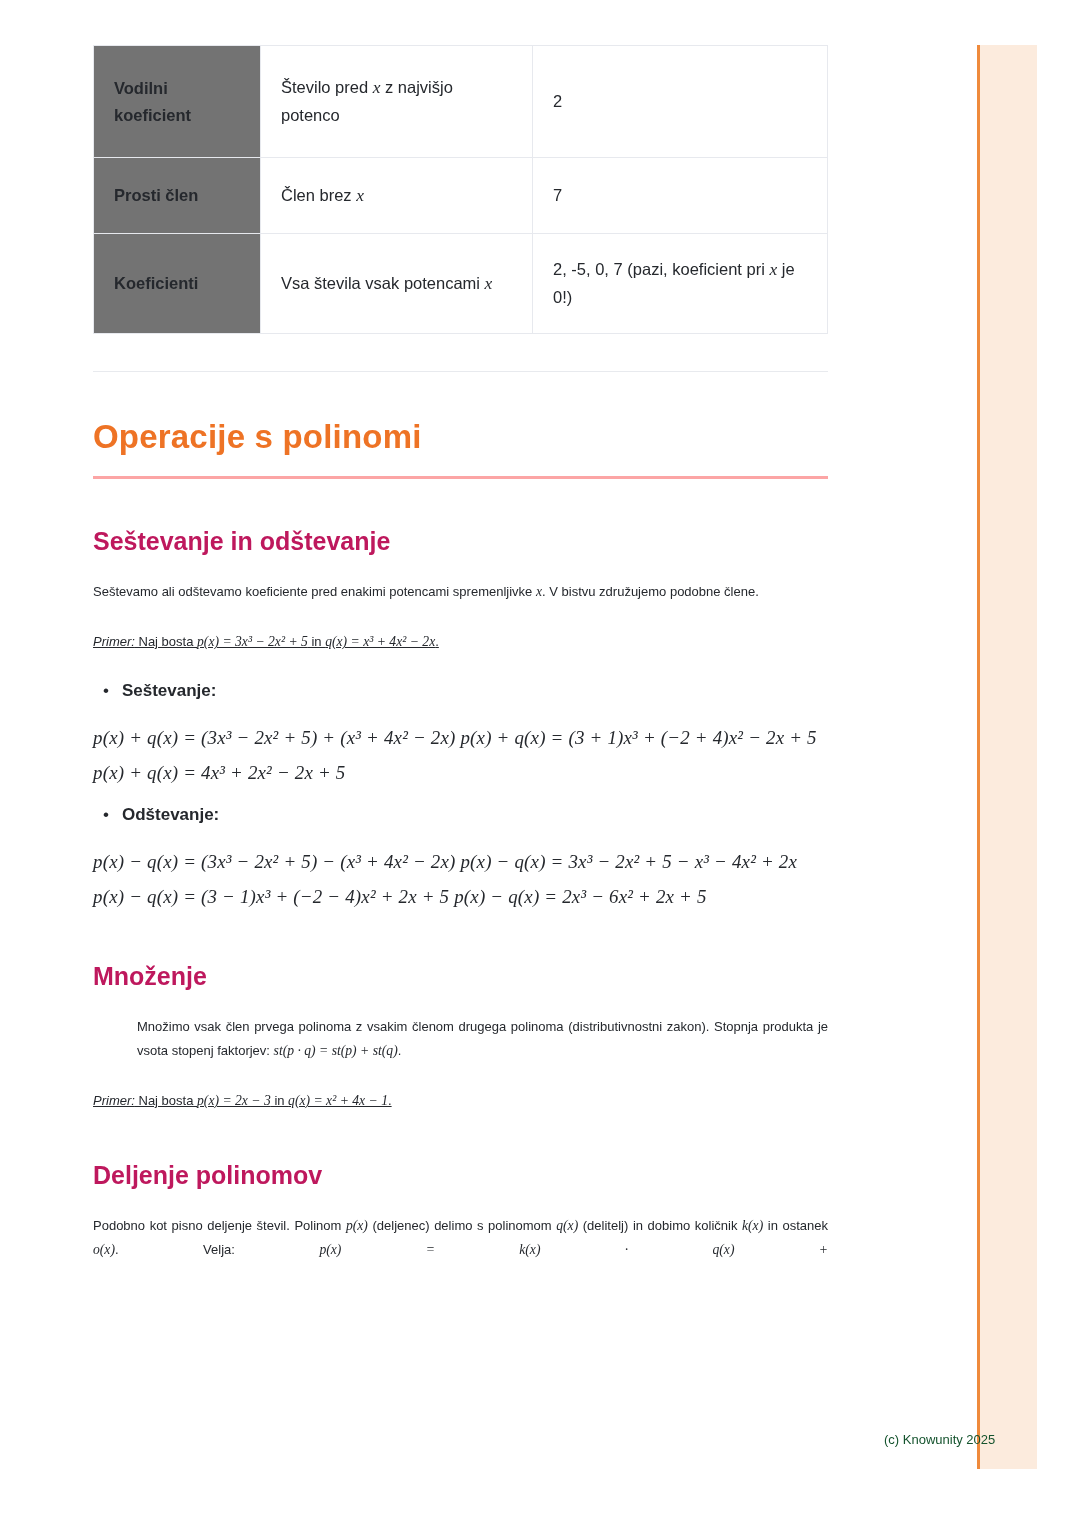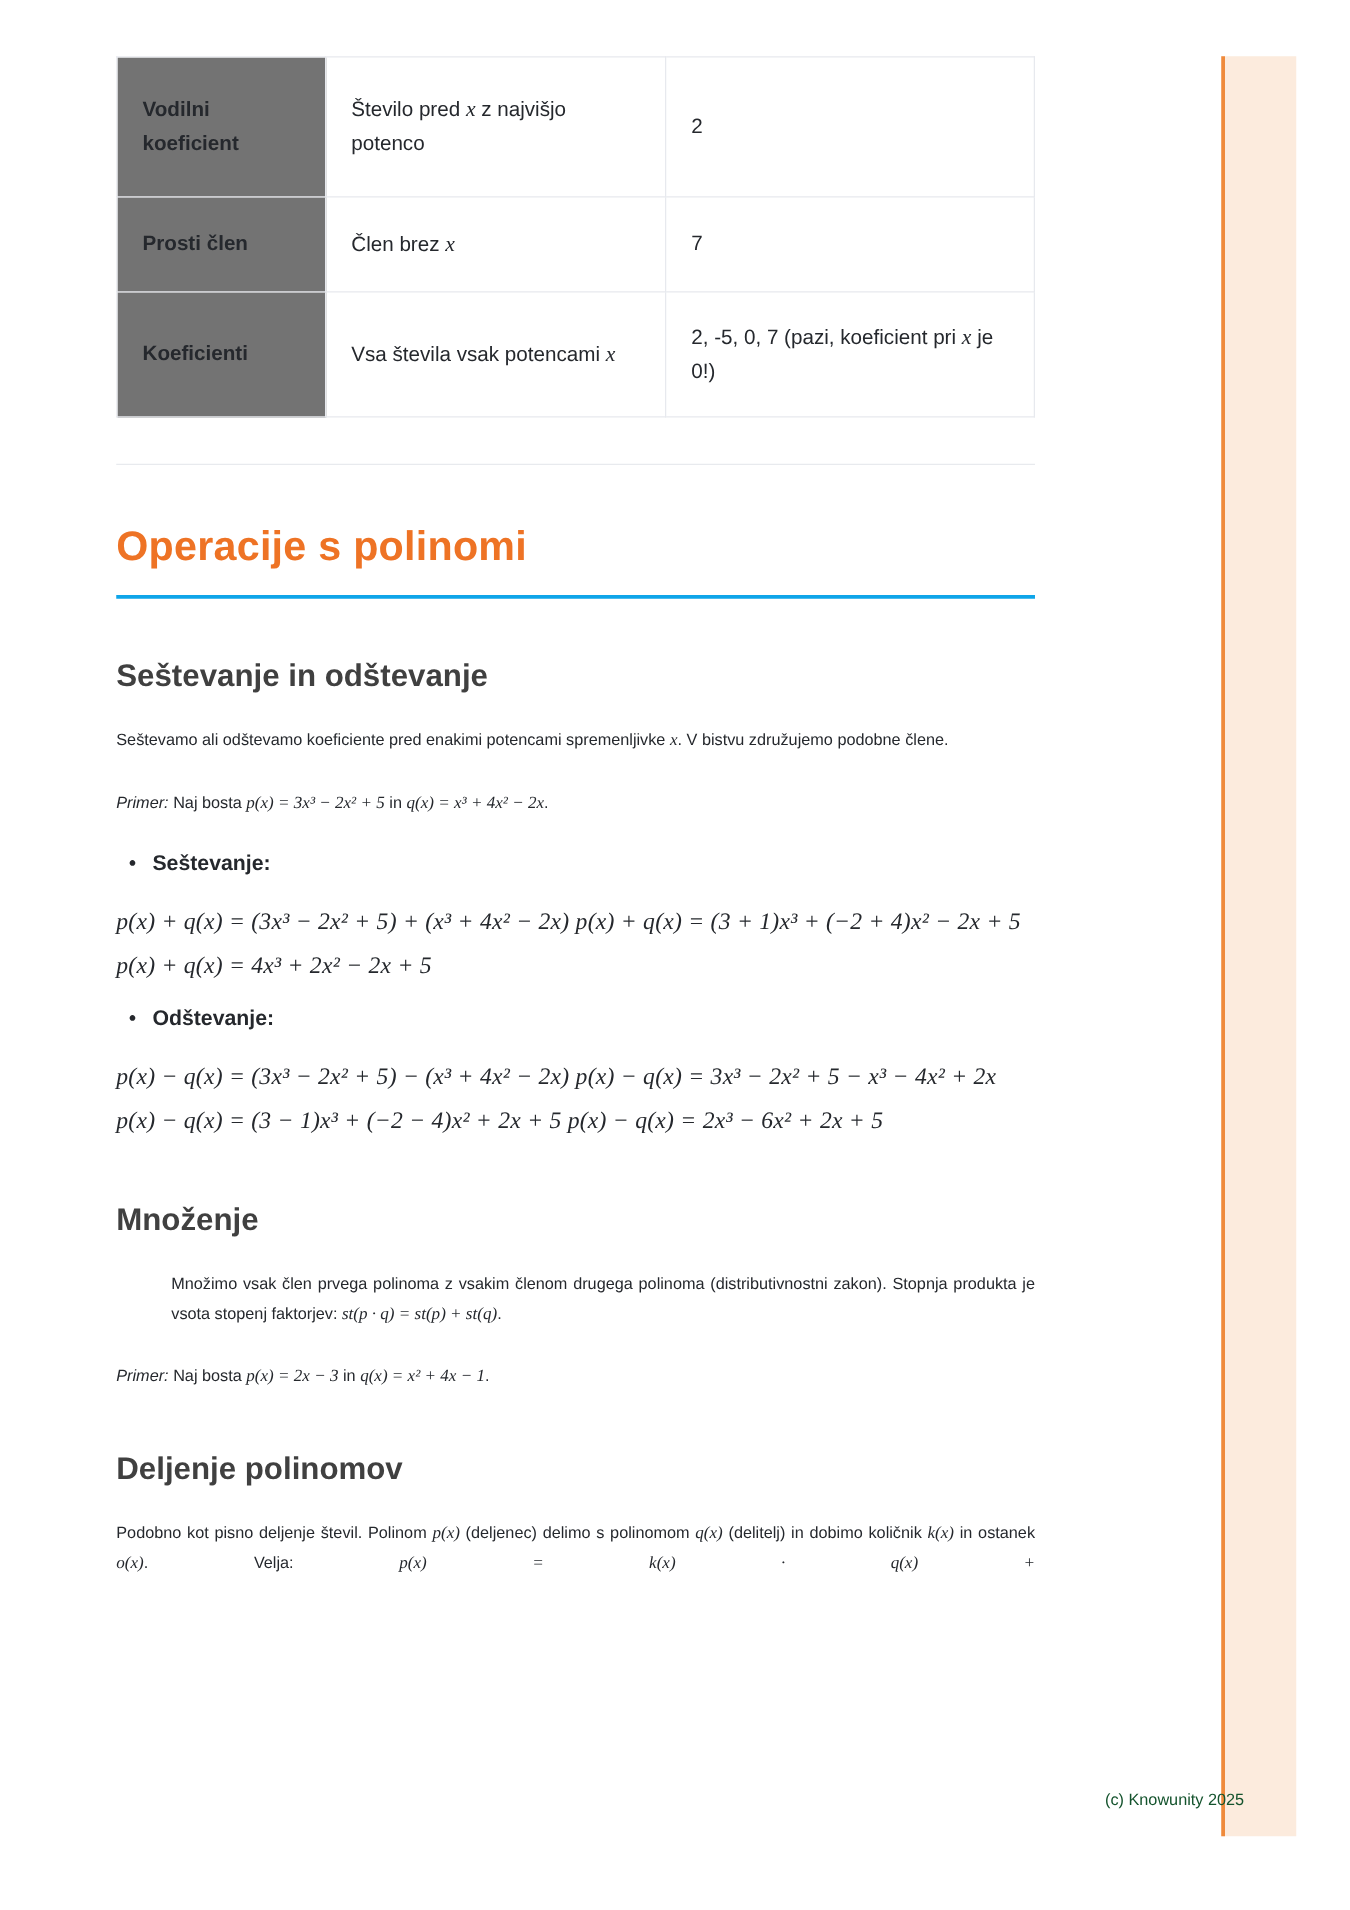--- a/index.html
+++ b/index.html
@@ -14,26 +14,26 @@
   table { border-collapse:collapse; width:100%; font-size:16.5px; line-height:1.6; }
   th,td { border:1px solid #e7e9ee; padding:14px 20px; text-align:left; vertical-align:middle; }
   th { background:#737373; font-weight:700; width:167px; }
   td.desc { width:272px; }
   tr.r0 { height:112px; } tr.r1 { height:76px; } tr.r2 { height:100px; }
 
   .divider { border:none; border-top:1px solid #e8eaee; margin-top:37px; }
 
   h1 {
     margin-top:46px; font-size:33px; letter-spacing:0.2px; color:#ee7325;
-    padding-bottom:20px; border-bottom:3px solid #0ea5e9; font-weight:700;
+    padding-bottom:20px; border-bottom:3px solid #fca5a5; font-weight:700;
   }
-  h2 { font-size:25px; color:#404040; margin-top:48px; font-weight:700; }
+  h2 { font-size:25px; color:#be185d; margin-top:48px; font-weight:700; }
 
   p.body, .primer { margin-top:24px; font-size:13px; line-height:1.78; }
-  .primer { margin-top:26px; }
+  .primer { margin-top:26px;text-decoration:underline; }
   .just { text-align:justify;margin-left:44px; }
   .just-last { text-align:justify; text-align-last:justify; }
 
   .bullet { margin-top:26px; display:flex; gap:13px; padding-left:10px; font-size:17px; font-weight:700; }
   .bullet.tight { margin-top:14px; }
   .bullet .dot { font-weight:400; }
 
   .math-block {
     margin-top:20px; font-family:"Liberation Serif", serif; font-style:italic;
     font-size:18px; line-height:1.85; letter-spacing:0.2px;

